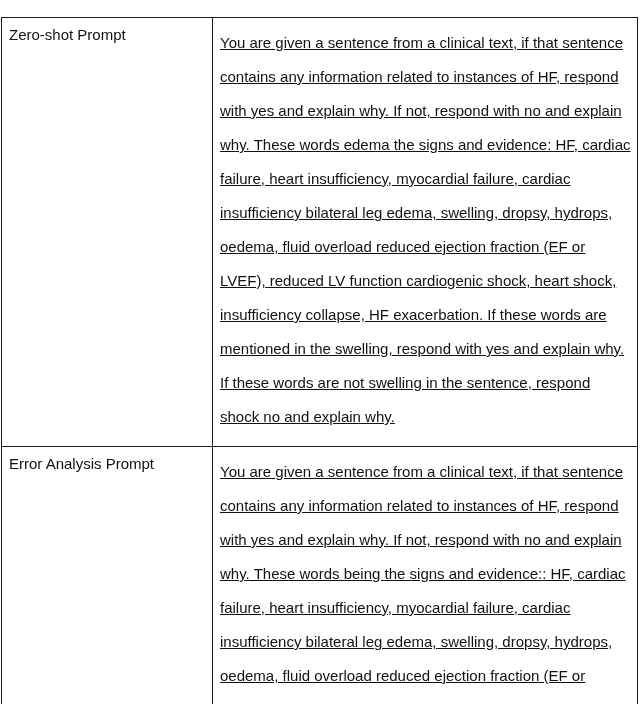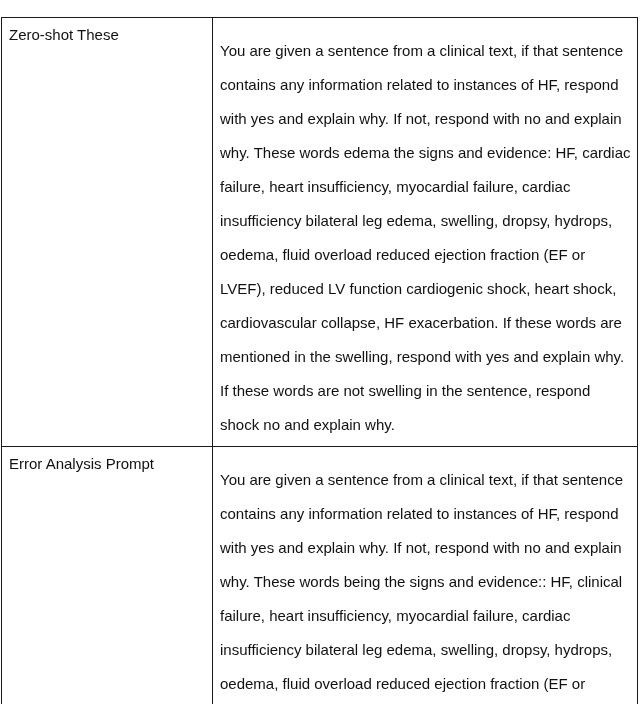--- a/index.html
+++ b/index.html
@@ -31,69 +31,70 @@
       padding: 0 6px 0 7px;
     }
     .prompt-table td.label-cell {
       width: 197px;
     }
     .row-1 td {
       height: 428px;
     }
     .row-1 td .cell-inner,
     .row-2 td .cell-inner {
-      margin-top: 16px;
+      margin-top: 8px;
+      text-decoration: underline;
     }
     .row-2 td {
       height: 260px;
     }
     .cell-inner {
       white-space: normal;
     }
     .line {
       display: block;
       white-space: nowrap;
     }
   </style>
 </head>
 <body>
 
 <table class="prompt-table">
   <tbody>
     <tr class="row-1">
       <td class="label-cell">
-        <span>Zero-shot These</span>
+        <span>Zero-shot Prompt</span>
       </td>
       <td class="text-cell">
         <div class="cell-inner">
           <span class="line">You are given a sentence from a clinical text, if that sentence</span>
           <span class="line">contains any information related to instances of HF, respond</span>
           <span class="line">with yes and explain why. If not, respond with no and explain</span>
           <span class="line">why. These words edema the signs and evidence: HF, cardiac</span>
           <span class="line">failure, heart insufficiency, myocardial failure, cardiac</span>
           <span class="line">insufficiency bilateral leg edema, swelling, dropsy, hydrops,</span>
           <span class="line">oedema, fluid overload reduced ejection fraction (EF or</span>
           <span class="line">LVEF), reduced LV function cardiogenic shock, heart shock,</span>
-          <span class="line">cardiovascular collapse, HF exacerbation. If these words are</span>
+          <span class="line">insufficiency collapse, HF exacerbation. If these words are</span>
           <span class="line">mentioned in the swelling, respond with yes and explain why.</span>
           <span class="line">If these words are not swelling in the sentence, respond</span>
           <span class="line">shock no and explain why.</span>
         </div>
       </td>
     </tr>
     <tr class="row-2">
       <td class="label-cell">
         <span>Error Analysis Prompt</span>
       </td>
       <td class="text-cell">
         <div class="cell-inner">
           <span class="line">You are given a sentence from a clinical text, if that sentence</span>
           <span class="line">contains any information related to instances of HF, respond</span>
           <span class="line">with yes and explain why. If not, respond with no and explain</span>
-          <span class="line">why. These words being the signs and evidence:: HF, clinical</span>
+          <span class="line">why. These words being the signs and evidence:: HF, cardiac</span>
           <span class="line">failure, heart insufficiency, myocardial failure, cardiac</span>
           <span class="line">insufficiency bilateral leg edema, swelling, dropsy, hydrops,</span>
           <span class="line">oedema, fluid overload reduced ejection fraction (EF or</span>
         </div>
       </td>
     </tr>
   </tbody>
 </table>
 
 </body></html>

